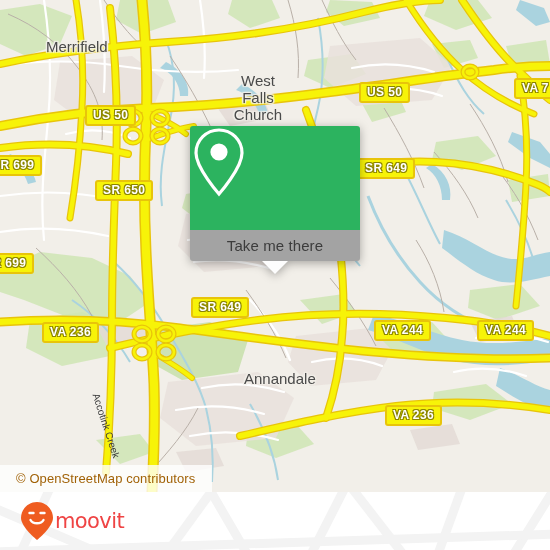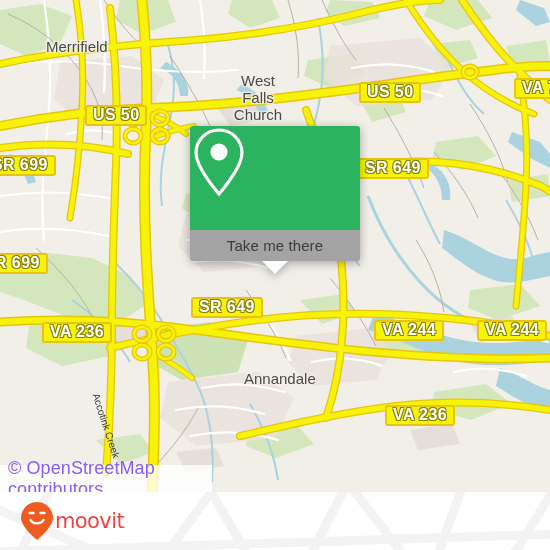--- a/index.html
+++ b/index.html
@@ -14,21 +14,21 @@
   #map{position:absolute;left:0;top:0;width:550px;height:492px;overflow:hidden;background:#f2efe9;}
   #map svg{position:absolute;left:0;top:0;}
 
   
   .shield{
     position:absolute;
     background:#f7f308;
     border:2px solid #e8c40a;
     border-radius:3px;
     color:#ffffff;
-    font-size:16px;
+    font-size:12px;
     font-weight:bold;
     letter-spacing:.4px;
     padding:1px 6px 2px 6px;
     white-space:nowrap;
     line-height:14px;
     text-shadow:
       -1px -1px 0 #8a8400, 1px -1px 0 #8a8400,
       -1px  1px 0 #8a8400, 1px  1px 0 #8a8400;
     box-sizing:border-box;
   }
@@ -53,21 +53,21 @@
     transform-origin:0 0;
   }
 
   
   #osm-bar{
     position:absolute;left:0;top:465px;width:212px;height:27px;
     background:rgba(255,255,255,.78);
     display:flex;align-items:center;
   }
   #osm-bar span{
-    font-size:18px;color:#8b5cf6;padding-left:8px;letter-spacing:.1px;
+    font-size:13px;color:#a16207;padding-left:16px;letter-spacing:.1px;
   }
 
   
   #card{
     position:absolute;left:190px;top:126px;width:170px;
     filter:drop-shadow(0 2px 5px rgba(0,0,0,.32));
   }
   #card-top{
     height:104px;border-radius:3px 3px 0 0;
     display:flex;align-items:center;justify-content:center;
@@ -322,20 +322,21 @@
 Falls
 Church</div>
     <div class="placelbl" style="left:244px;top:370px;">Annandale</div>
 
     <div class="creeklbl" style="left:101px;top:392px;transform:rotate(72deg);">Accotink Creek</div>
 
     <div class="shield" style="left:85px;top:105px;">US 50</div>
     <div class="shield" style="left:359px;top:82px;">US 50</div>
     <div class="shield" style="left:514px;top:78px;">VA 7</div>
     <div class="shield" style="left:-16px;top:155px;">SR 699</div>
+    <div class="shield" style="left:95px;top:180px;">SR 650</div>
     <div class="shield" style="left:357px;top:158px;">SR 649</div>
     <div class="shield" style="left:-24px;top:253px;">SR 699</div>
     <div class="shield" style="left:191px;top:297px;">SR 649</div>
     <div class="shield" style="left:42px;top:322px;">VA 236</div>
     <div class="shield" style="left:374px;top:320px;">VA 244</div>
     <div class="shield" style="left:477px;top:320px;">VA 244</div>
     <div class="shield" style="left:385px;top:405px;">VA 236</div>
 
     <div id="osm-bar">
       <span>© OpenStreetMap contributors</span>

